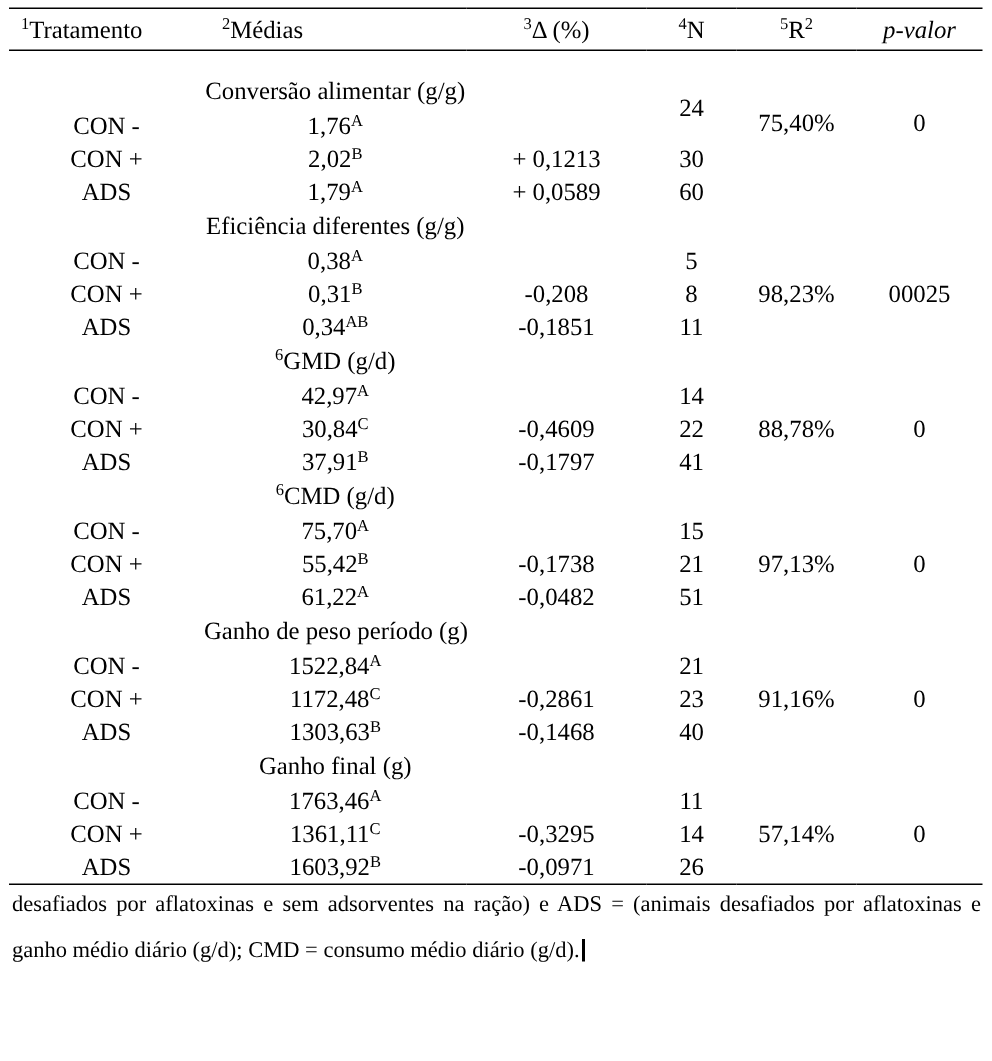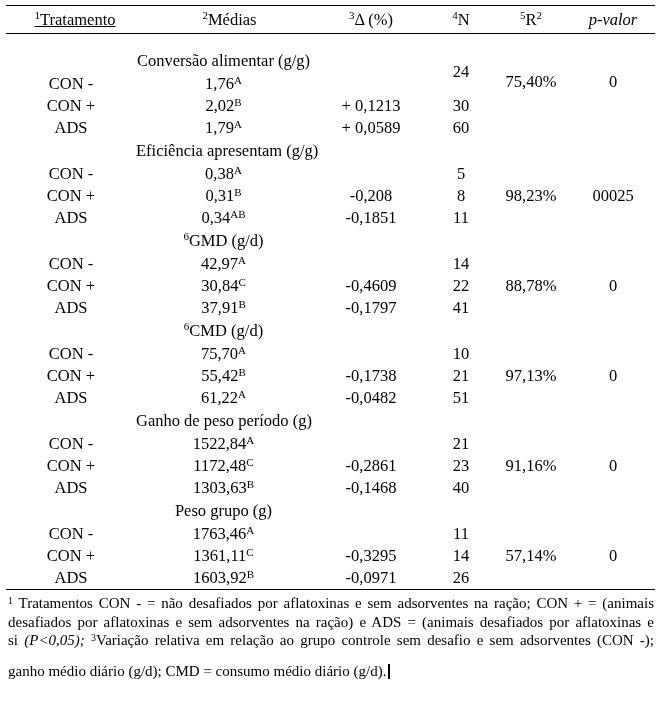--- a/index.html
+++ b/index.html
@@ -15,22 +15,22 @@
     border-collapse:collapse;table-layout:fixed;
     width:649px;margin-left:6px;
     border-top:1.5px solid #000;
     border-bottom:1.5px solid #000;
   }
   thead tr{border-bottom:1.5px solid #000;}
   th{
     font-weight:400;font-size:16.5px;height:27px;
     padding:0;text-align:center;vertical-align:middle;
   }
-  th.h-tratamento{text-align:center;padding-left:8px;text-decoration:underline;}
-  th.h-medias{text-align:center;padding-left:12px;}
+  th.h-tratamento{text-align:left;padding-left:8px;}
+  th.h-medias{text-align:left;padding-left:12px;}
   td{
     font-size:16.5px;padding:0;text-align:center;
     vertical-align:middle;height:22px;line-height:22px;
     overflow:visible;
   }
   tr.gap-row td{height:15px;line-height:15px;}
   tr.row-title td{height:24px;line-height:24px;}
   td.section-title{white-space:nowrap;}
   td.raise-n{vertical-align:middle;}
   td.raise-stat{vertical-align:bottom;padding-bottom:1px;}
@@ -105,21 +105,21 @@
         <tr class="row-data">
           <td>ADS</td>
           <td><span>1,79</span><sup class="msup">A</sup></td>
           <td>+ 0,0589</td>
           <td>60</td>
           <td></td>
           <td></td>
         </tr>
         <tr class="row-title">
           <td></td>
-          <td class="section-title"><span>Eficiência apresentam (g/g)</span></td>
+          <td class="section-title"><span>Eficiência diferentes (g/g)</span></td>
           <td></td>
           <td></td>
           <td></td>
           <td></td>
         </tr>
         <tr class="row-data">
           <td>CON -</td>
           <td><span>0,38</span><sup class="msup">A</sup></td>
           <td></td>
           <td>5</td>
@@ -179,21 +179,21 @@
           <td class="section-title"><sup>6</sup><span>CMD (g/d)</span></td>
           <td></td>
           <td></td>
           <td></td>
           <td></td>
         </tr>
         <tr class="row-data">
           <td>CON -</td>
           <td><span>75,70</span><sup class="msup">A</sup></td>
           <td></td>
-          <td>10</td>
+          <td>15</td>
           <td></td>
           <td></td>
         </tr>
         <tr class="row-data">
           <td>CON +</td>
           <td><span>55,42</span><sup class="msup">B</sup></td>
           <td>-0,1738</td>
           <td>21</td>
           <td>97,13%</td>
           <td>0</td>
@@ -233,21 +233,21 @@
         <tr class="row-data">
           <td>ADS</td>
           <td><span>1303,63</span><sup class="msup">B</sup></td>
           <td>-0,1468</td>
           <td>40</td>
           <td></td>
           <td></td>
         </tr>
         <tr class="row-title">
           <td></td>
-          <td class="section-title"><span>Peso grupo (g)</span></td>
+          <td class="section-title"><span>Ganho final (g)</span></td>
           <td></td>
           <td></td>
           <td></td>
           <td></td>
         </tr>
         <tr class="row-data">
           <td>CON -</td>
           <td><span>1763,46</span><sup class="msup">A</sup></td>
           <td></td>
           <td>11</td>
@@ -266,18 +266,16 @@
           <td>ADS</td>
           <td><span>1603,92</span><sup class="msup">B</sup></td>
           <td>-0,0971</td>
           <td>26</td>
           <td></td>
           <td></td>
         </tr>
       </tbody>
   </table>
   <div class="footnotes" id="footnotes">
-      <div class="foot-line"><sup>1</sup><span> Tratamentos CON - = não desafiados por aflatoxinas e sem adsorventes na ração; CON + = (animais</span></div>
       <div class="foot-line"><span>desafiados por aflatoxinas e sem adsorventes na ração) e ADS = (animais desafiados por aflatoxinas e</span></div>
-      <div class="foot-line"><span>si </span><i>(P&lt;0,05);</i><span> </span><sup>3</sup><span>Variação relativa em relação ao grupo controle sem desafio e sem adsorventes (CON -);</span></div>
       <div class="foot-line last"><span>ganho médio diário (g/d); CMD = consumo médio diário (g/d).</span><span class="cursor"></span></div>
     </div>
 </div>
 
 </body></html>

